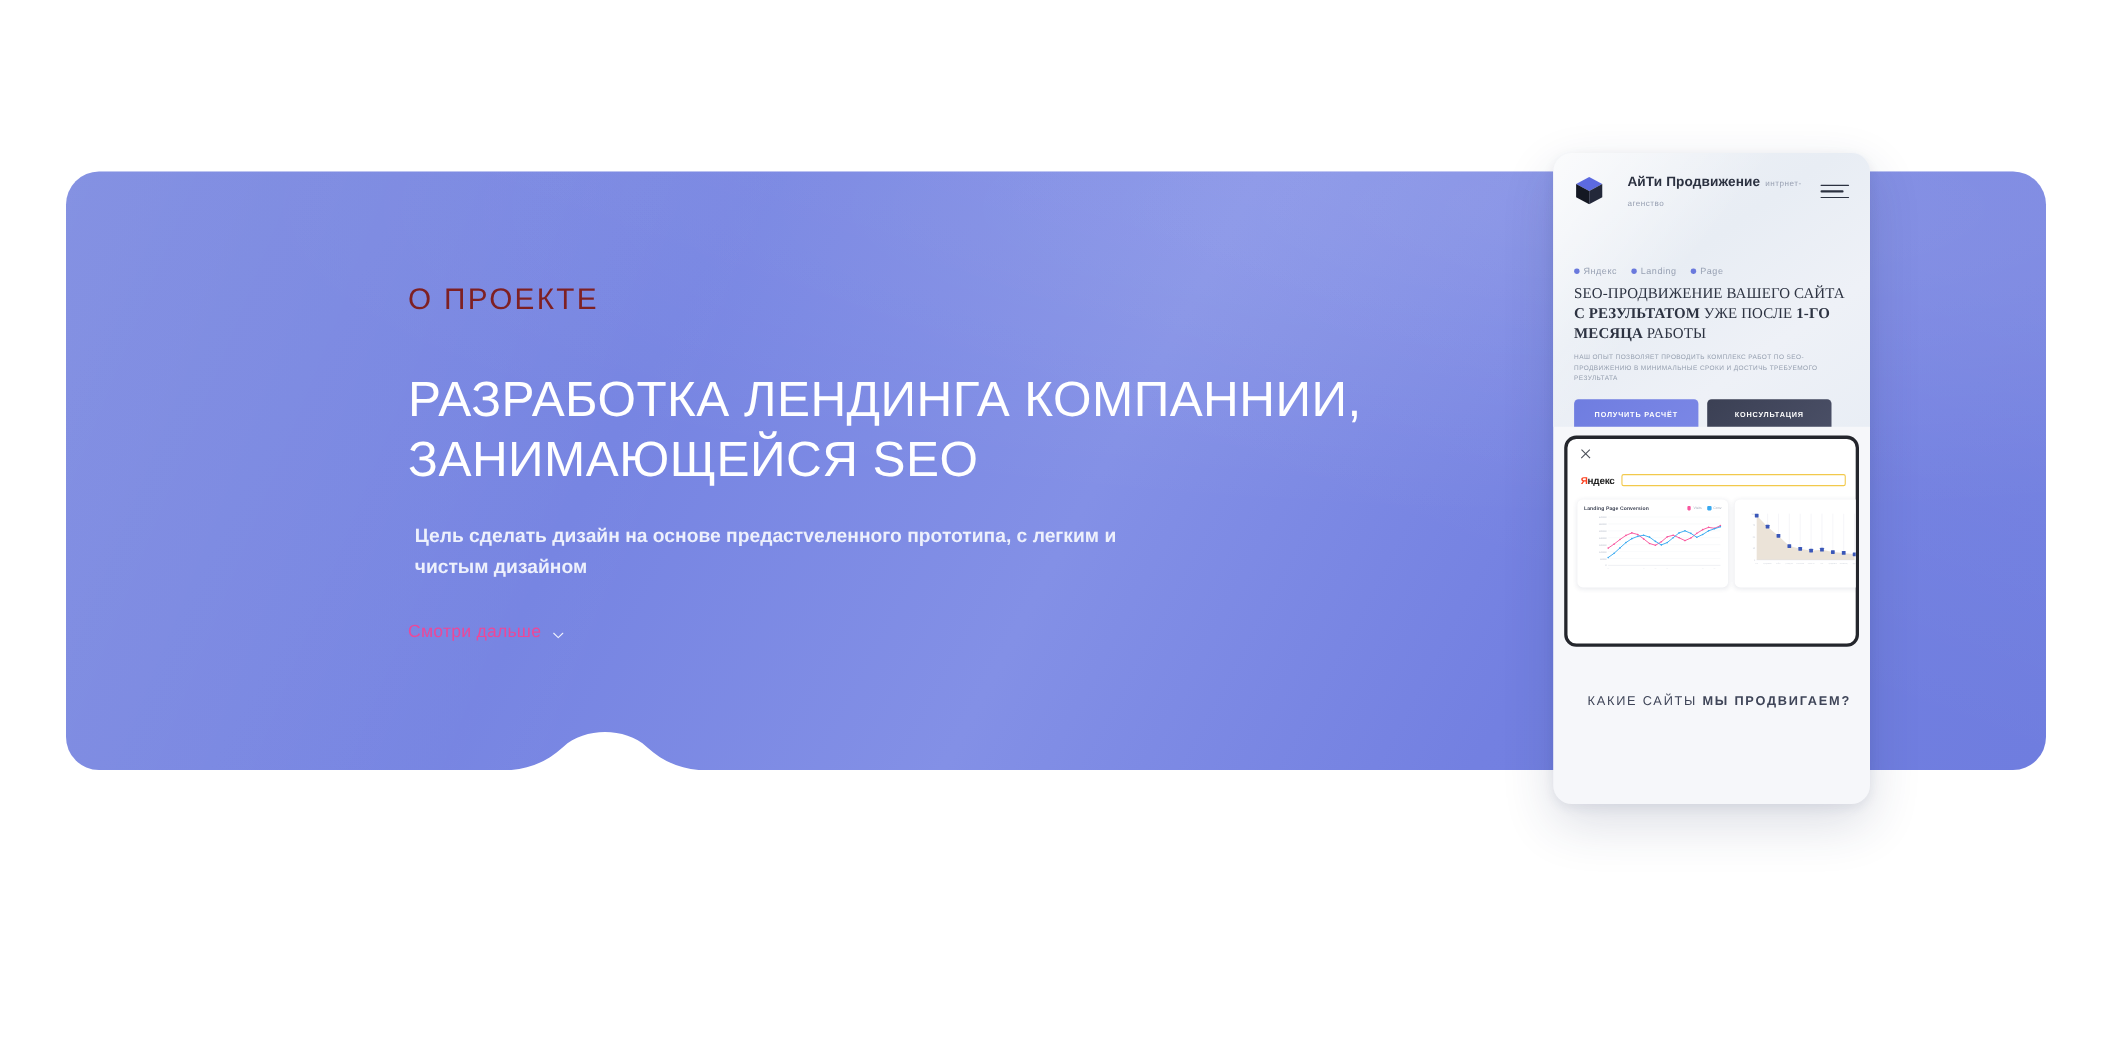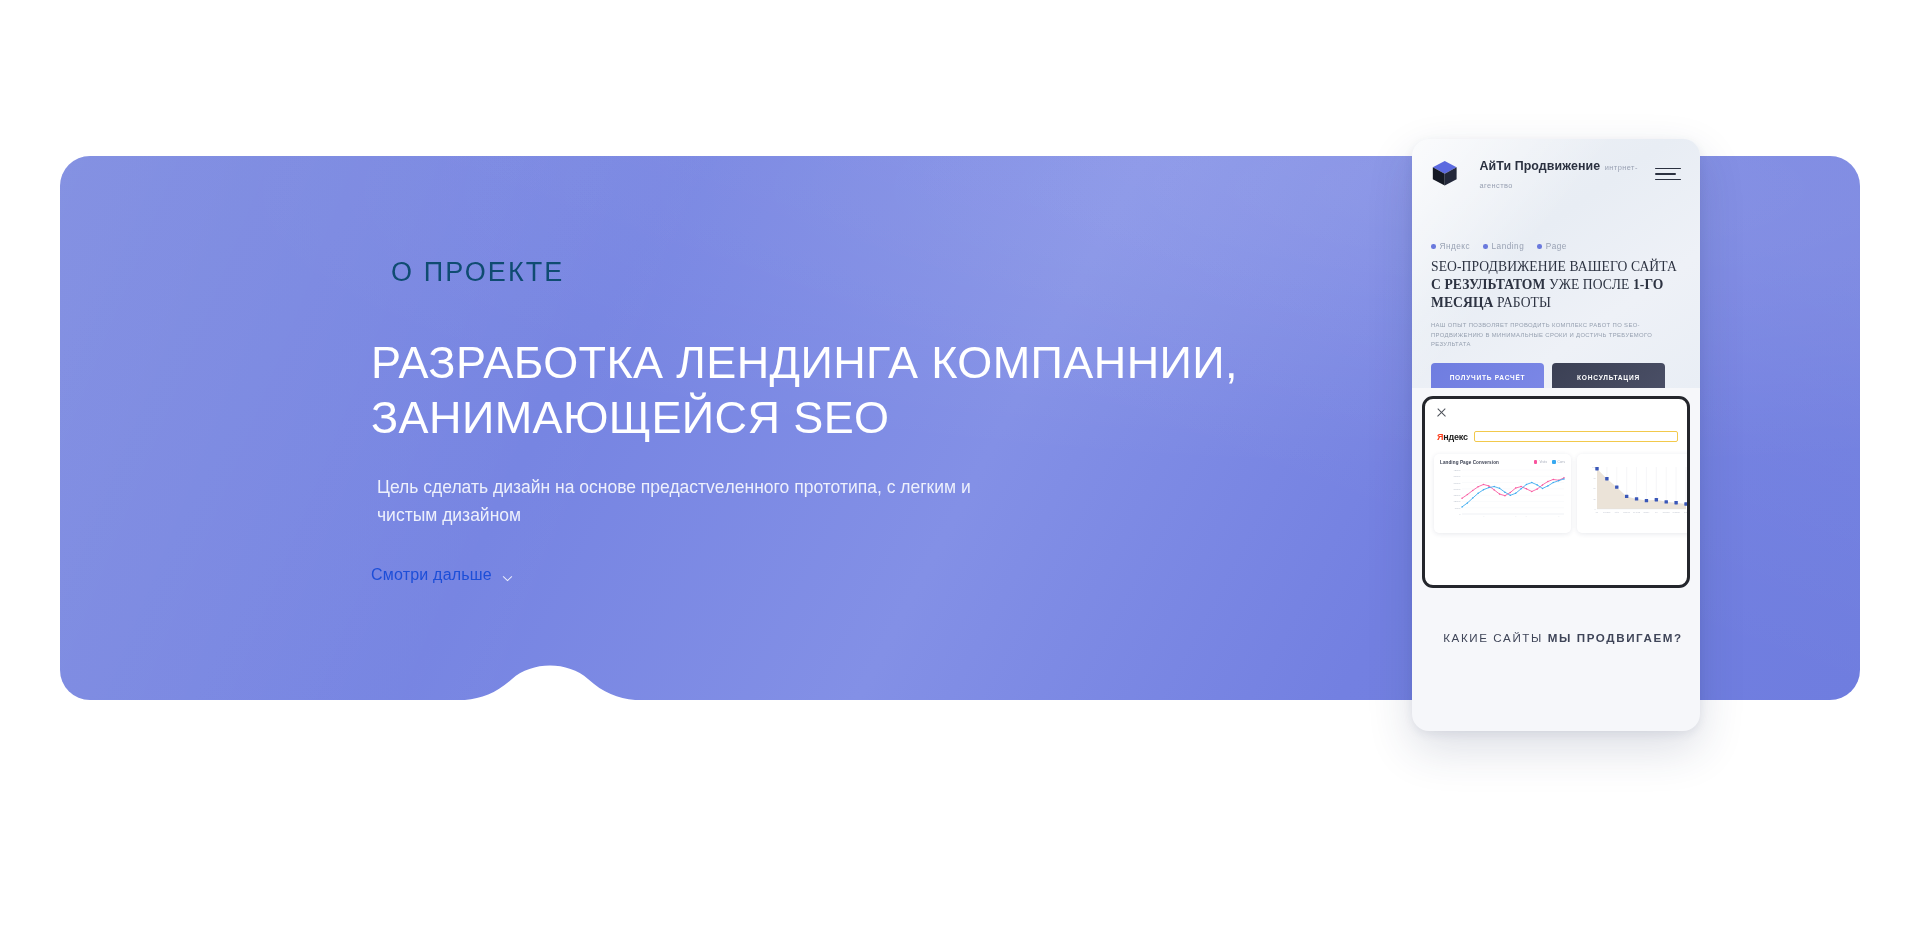--- a/index.html
+++ b/index.html
@@ -27,37 +27,37 @@
   
   .notch{
     position:absolute; left:380px; bottom:-1px; width:220px; height:46px;
     overflow:hidden; pointer-events:none;
   }
   .notch svg{ display:block; width:220px; height:46px; }
 
   
   .hero{ position:absolute; left:371px; top:258px; width:1000px; z-index:3; }
   .eyebrow{
-    font-size:27px; letter-spacing:2.1px; color:#0c4a6e; font-weight:400;
-    line-height:1.1; opacity:.97;margin-left:20px;
+    font-size:27px; letter-spacing:2.1px; color:#7f1d1d; font-weight:400;
+    line-height:1.1; opacity:.97;
   }
   .headline{
     margin-top:48px;
     font-size:45px; line-height:1.22; letter-spacing:.4px;
     color:#ffffff; font-weight:400; white-space:pre-line;
   }
   .subcopy{
     margin-top:29px; margin-left:6px;
-    font-size:17.5px; line-height:1.55; color:#edf0fc; font-weight:400;
+    font-size:17.5px; line-height:1.55; color:#edf0fc; font-weight:700;
     max-width:790px; white-space:pre-line;
   }
   .more{
     position:absolute; left:371px; top:566px; z-index:3;
     display:flex; align-items:center; gap:10px;
-    font-size:16px; color:#1d4ed8; letter-spacing:.2px; cursor:pointer;
+    font-size:16px; color:#ec4899; letter-spacing:.2px; cursor:pointer;
   }
   .more .chev{ display:block; width:11px; height:11px; }
 
   
   .phone{
     position:absolute; left:1412px; top:139px; width:288px; height:592px;
     background:#f6f7fa; border-radius:17px; z-index:5; overflow:hidden;
     box-shadow:0 18px 46px rgba(40,48,95,.16), 0 3px 10px rgba(40,48,95,.08);
   }
   .ph-top{

